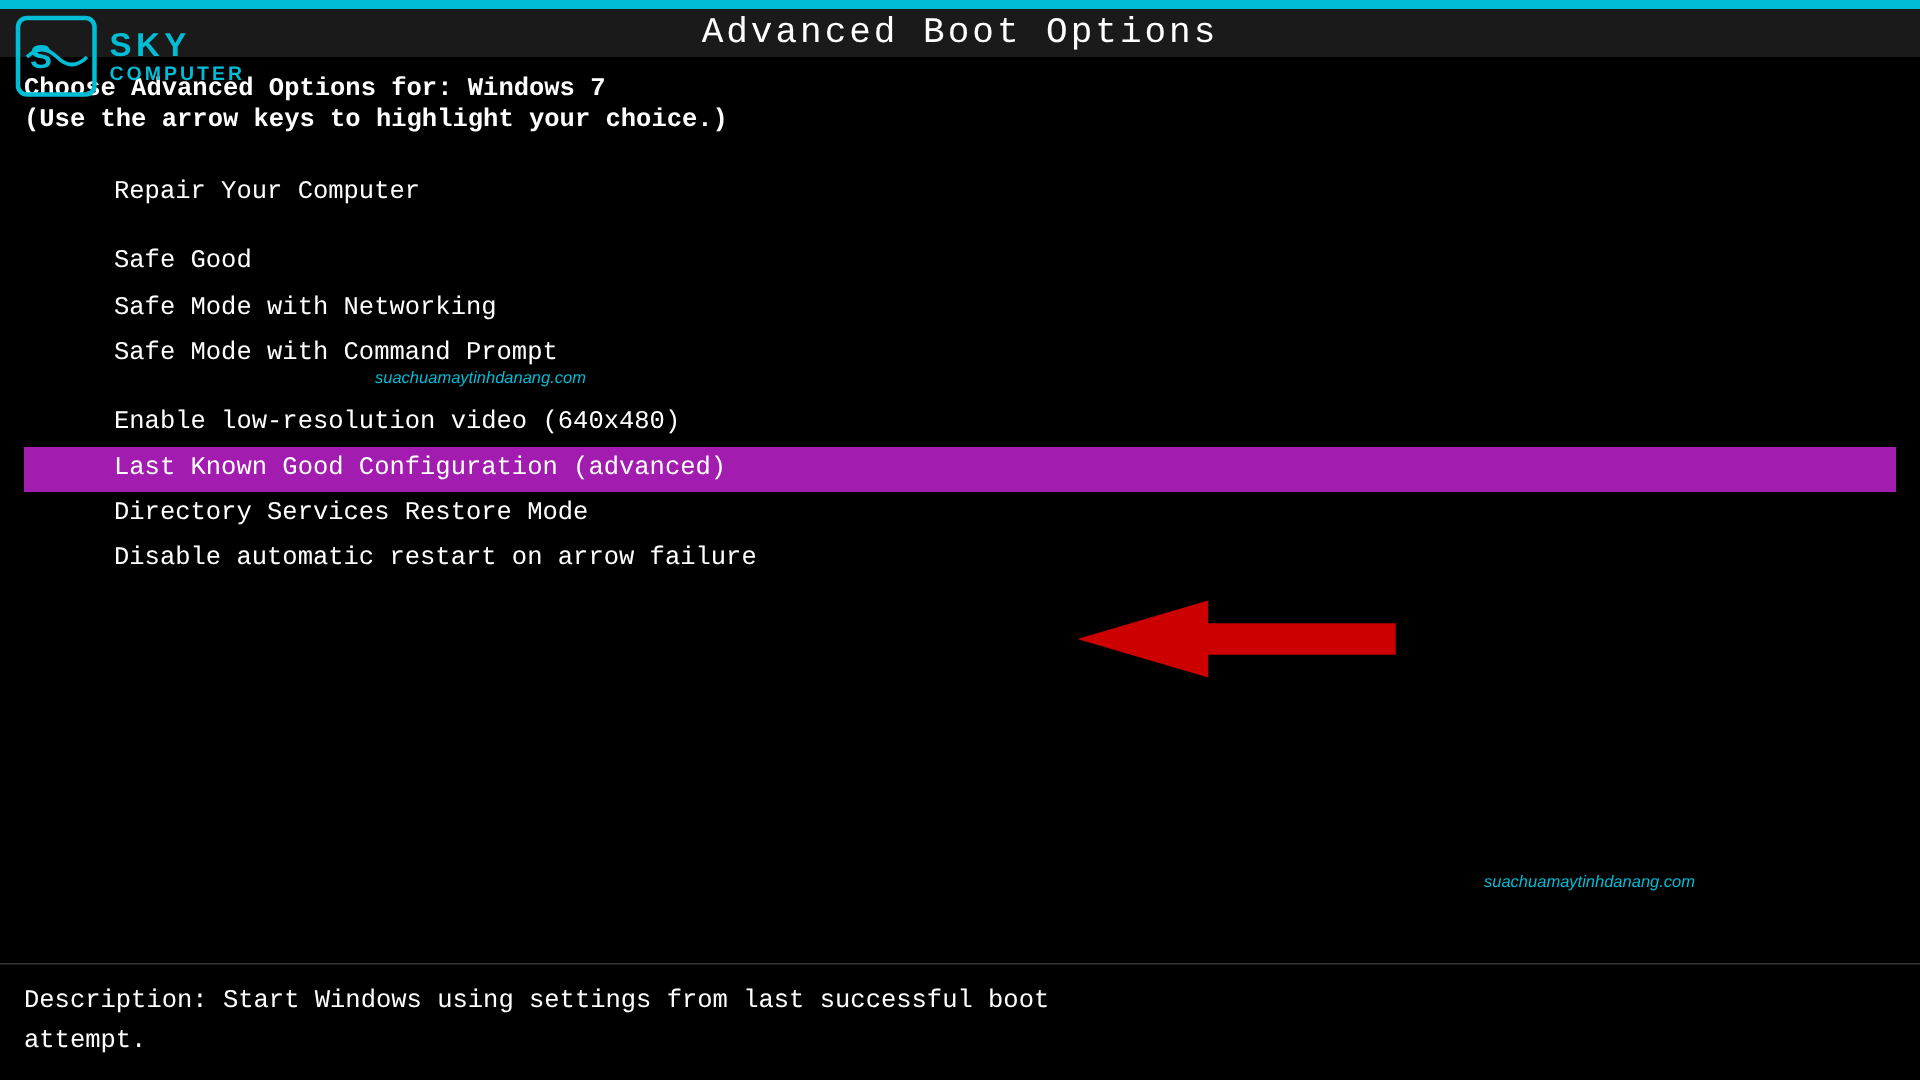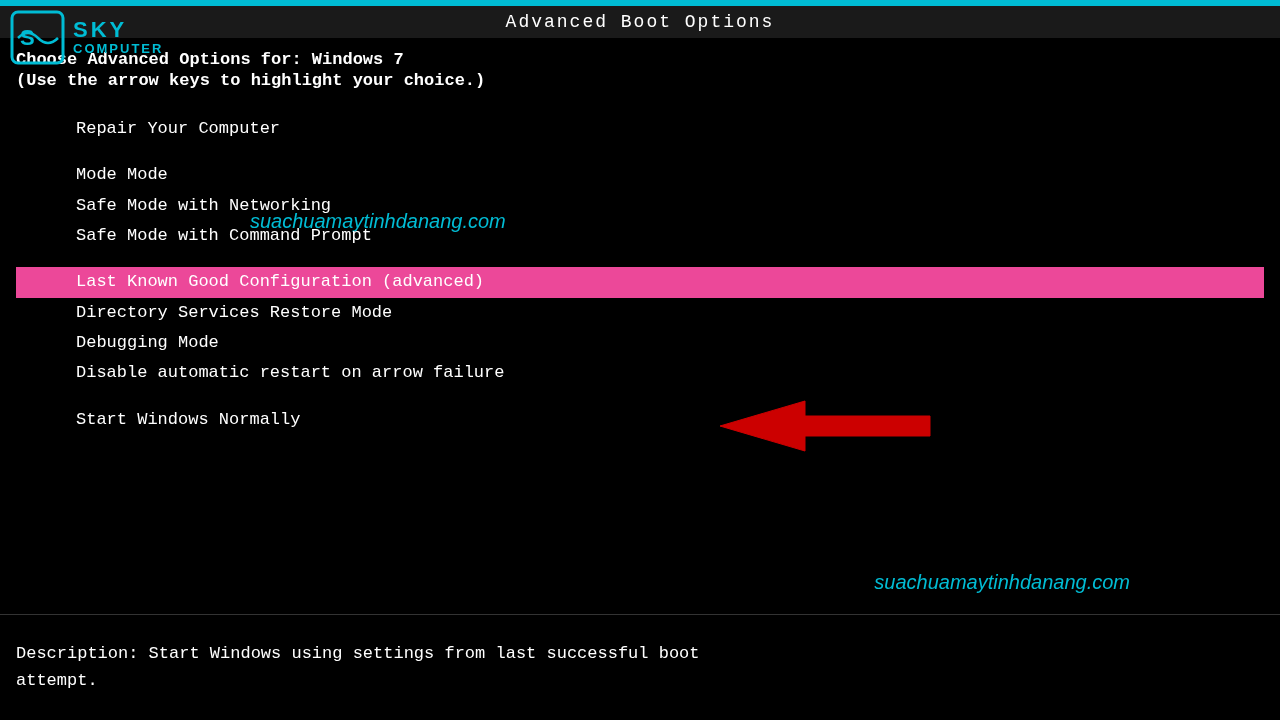--- a/index.html
+++ b/index.html
@@ -31,21 +31,21 @@
       right: 0;
       height: 32px;
       background: #1a1a1a;
       display: flex;
       align-items: center;
       justify-content: center;
     }
 
     .title-bar-text {
       color: #fff;
-      font-size: 18px;
+      font-size: 24px;
       font-weight: normal;
       letter-spacing: 2px;
       font-family: 'Courier New', Courier, monospace;
     }
 
     
     .logo-area {
       position: absolute;
       top: 10px;
       left: 10px;
@@ -114,31 +114,32 @@
       white-space: pre;
       color: #fff;
       line-height: 1.55;
     }
 
     .menu-item.spacer {
       height: 16px;
     }
 
     .menu-item.highlighted {
-      background: #ec4899;
+      background: #a21caf;
       color: #fff;
       padding-left: 60px;
     }
 
     .watermark {
       color: #00bcd4;
       font-family: Arial, sans-serif;
-      font-size: 20px;
+      font-size: 11px;
       font-style: italic;
       position: absolute;
+      margin-top: 36px;
     }
 
     .watermark-1 {
       top: 172px;
       left: 250px;
     }
 
     .watermark-2 {
       bottom: 126px;
       right: 150px;
@@ -157,21 +158,21 @@
       width: 220px;
       height: 60px;
     }
 
     
     .description-area {
       position: absolute;
       bottom: 0;
       left: 0;
       right: 0;
-      padding: 26px 16px;
+      padding: 12px 16px;
       color: #fff;
       font-family: 'Courier New', Courier, monospace;
       font-size: 17px;
       line-height: 1.55;
       border-top: 1px solid #333;
     }
   </style>
 </head>
 <body>
 
@@ -195,30 +196,29 @@
 
 <div class="main-content">
   <div class="header-line">Choose Advanced Options for: Windows 7</div>
   <div class="header-line">(Use the arrow keys to highlight your choice.)</div>
 
   <div class="watermark watermark-1">suachuamaytinhdanang.com</div>
 
   <div class="menu-container" id="menu-container">
       <div class="menu-item">Repair Your Computer</div>
       <div class="menu-item spacer"></div>
-      <div class="menu-item">Mode Mode</div>
+      <div class="menu-item">Safe Good</div>
       <div class="menu-item">Safe Mode with Networking</div>
       <div class="menu-item">Safe Mode with Command Prompt</div>
       <div class="menu-item spacer"></div>
+      <div class="menu-item">Enable low-resolution video (640x480)</div>
       <div class="menu-item highlighted">Last Known Good Configuration (advanced)</div>
       <div class="menu-item">Directory Services Restore Mode</div>
-      <div class="menu-item">Debugging Mode</div>
       <div class="menu-item">Disable automatic restart on arrow failure</div>
       <div class="menu-item spacer"></div>
-      <div class="menu-item">Start Windows Normally</div>
     </div>
 
   <div class="watermark watermark-2">suachuamaytinhdanang.com</div>
 </div>
 
 <div class="arrow-container">
   <svg class="arrow-svg" viewBox="0 0 220 60">
 
     <polygon points="90,5 90,20 215,20 215,40 90,40 90,55 5,30" fill="#cc0000" stroke="#cc0000" stroke-width="1"></polygon>
   </svg>

